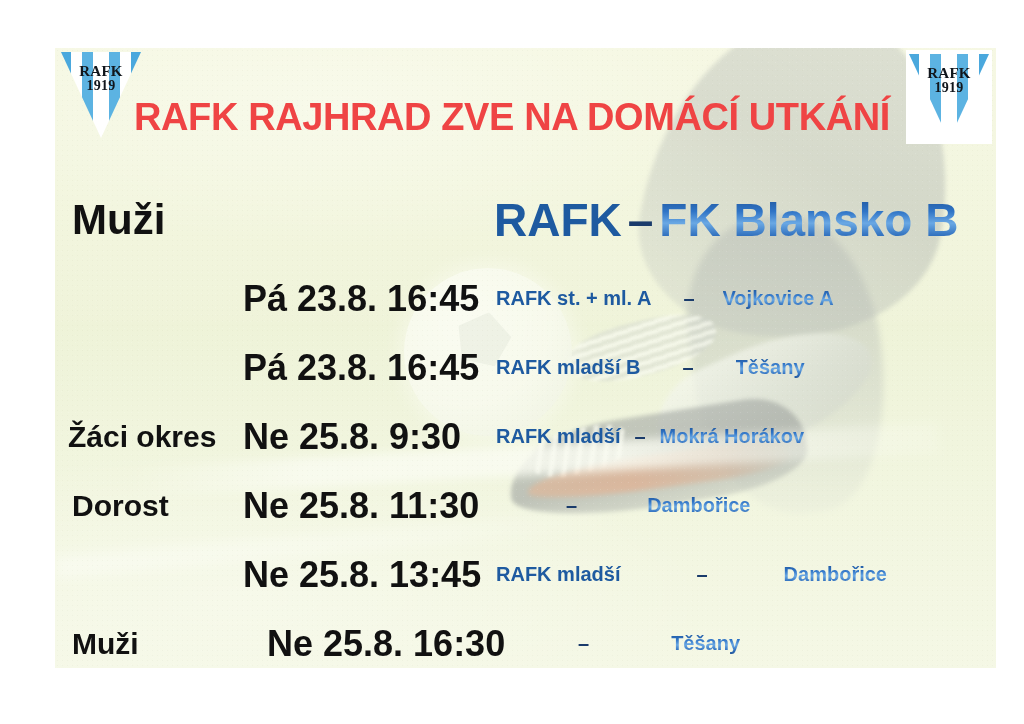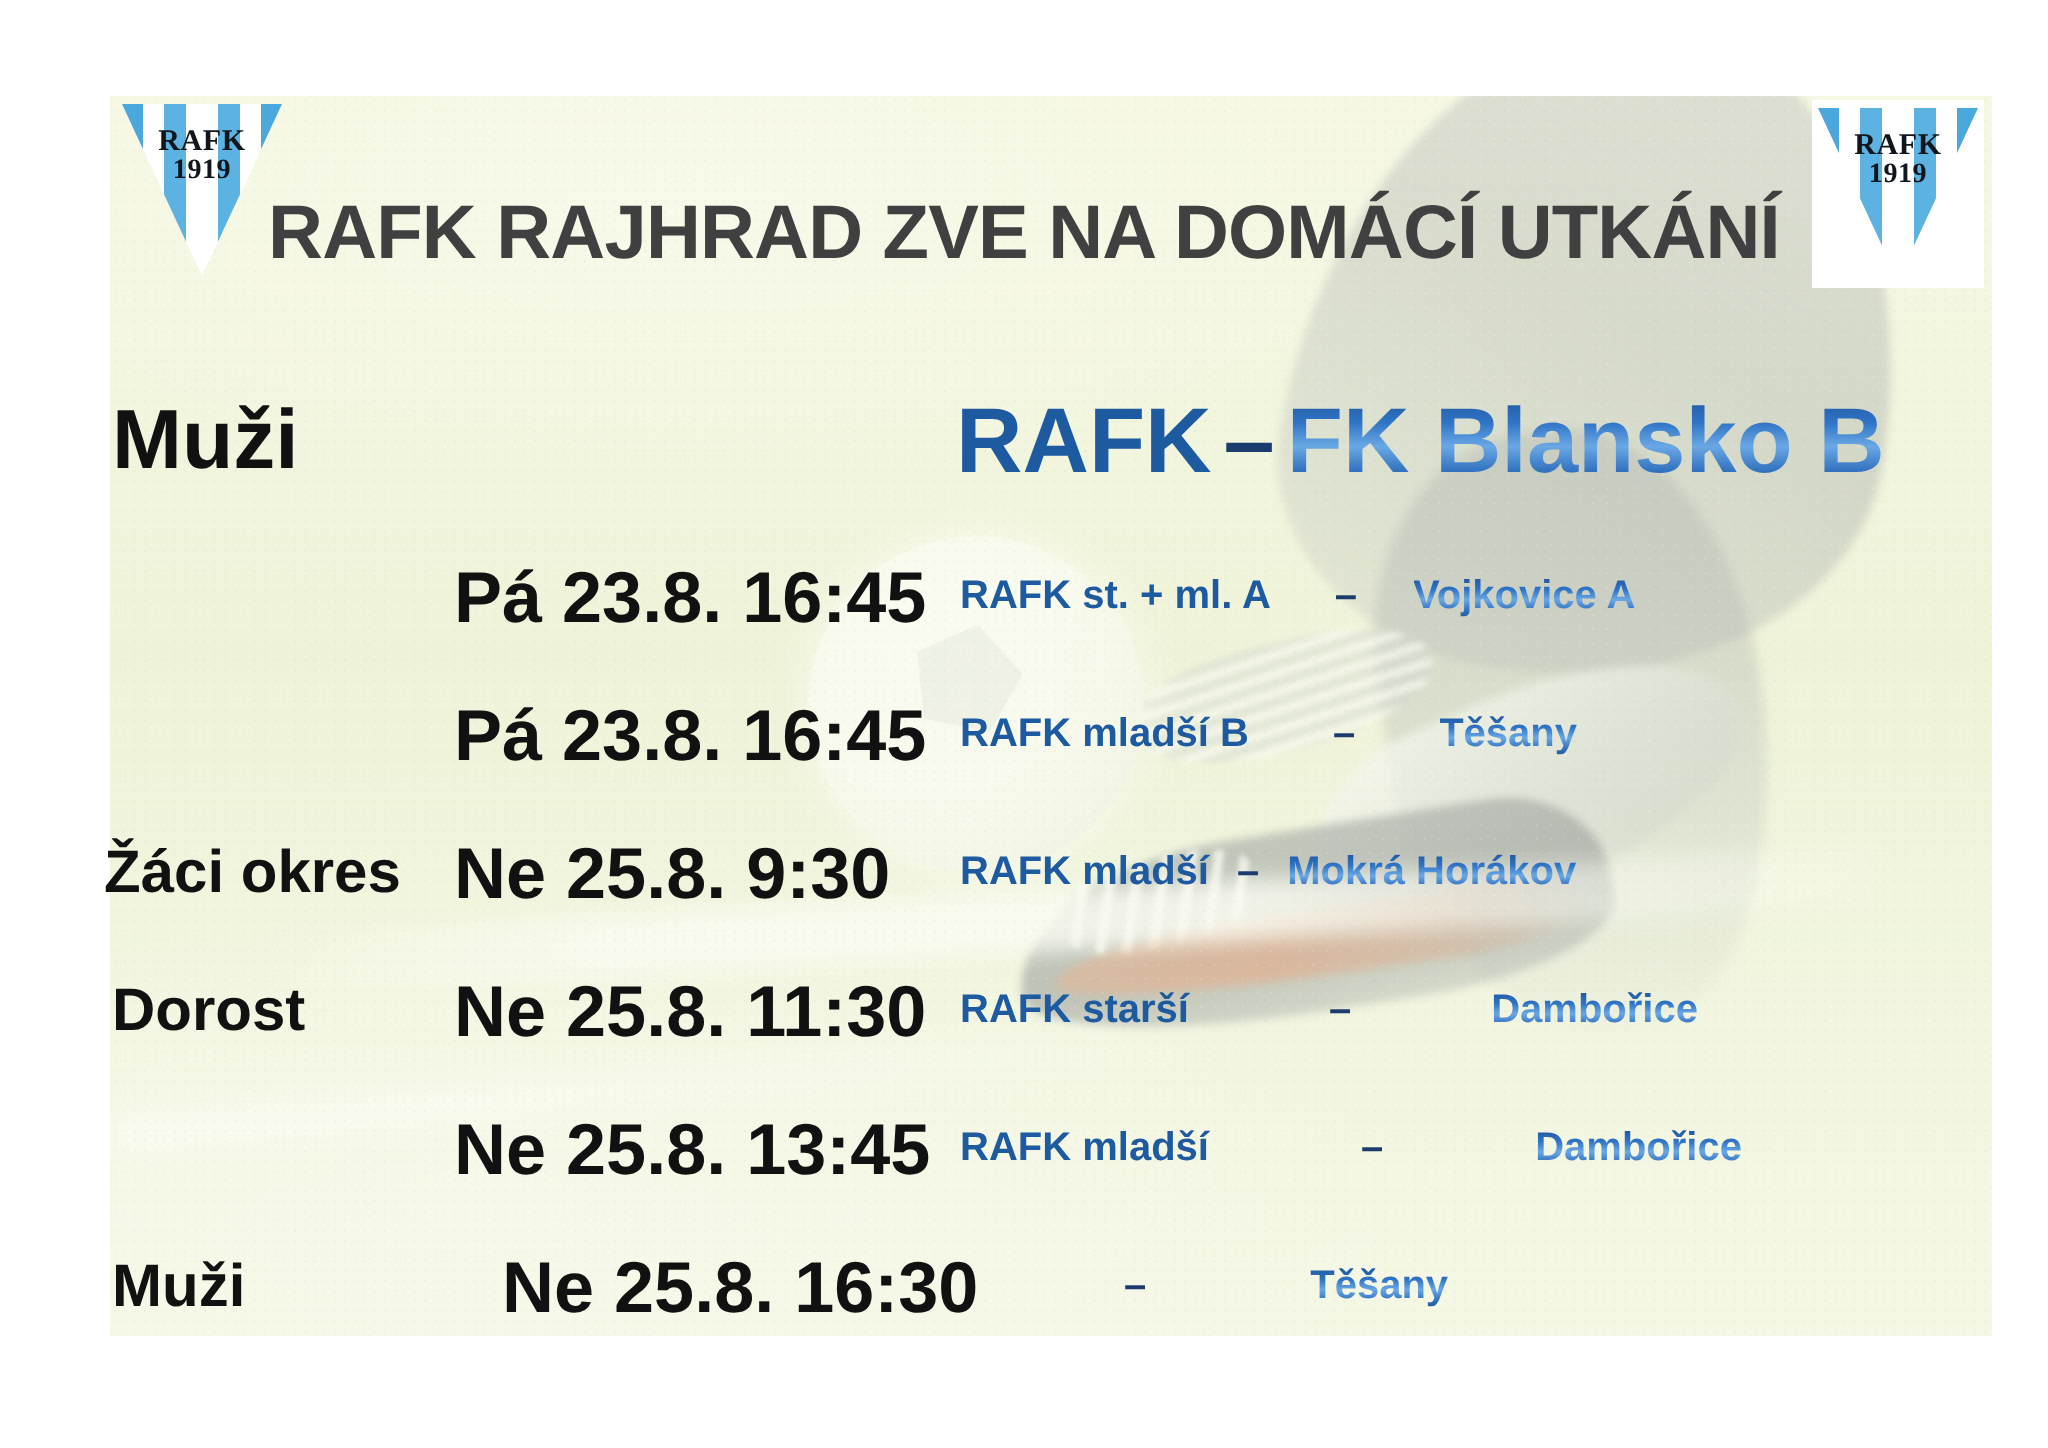--- a/index.html
+++ b/index.html
@@ -231,29 +231,29 @@
 
   
   .headline {
     position: absolute;
     left: 0;
     top: 96px;
     width: 1024px;
     text-align: center;
     font-size: 38px;
     font-weight: bold;
-    color: #404040;
+    color: #ef4444;
     letter-spacing: -0.4px;
     white-space: nowrap;
   }
 
   
   .schedule {
     position: absolute;
-    left: 0;
+    left: 16px;
     top: 176px;
     width: 948px;
   }
   .row {
     position: relative;
     height: 69px;
     display: flex;
     align-items: center;
   }
   .row.feature { height: 88px; }
@@ -408,21 +408,20 @@
         <span class="home">RAFK mladší</span>
         <span class="dash">–</span>
         <span class="away">Mokrá Horákov</span>
       </div>
     </div>
 
     <div class="row r5">
       <div class="cat">Dorost</div>
       <div class="when">Ne 25.8. 11:30</div>
       <div class="match">
-        <span class="home">RAFK starší</span>
         <span class="dash">–</span>
         <span class="away">Dambořice</span>
       </div>
     </div>
 
     <div class="row r6">
       <div class="cat"></div>
       <div class="when">Ne 25.8. 13:45</div>
       <div class="match">
         <span class="home">RAFK mladší</span>

